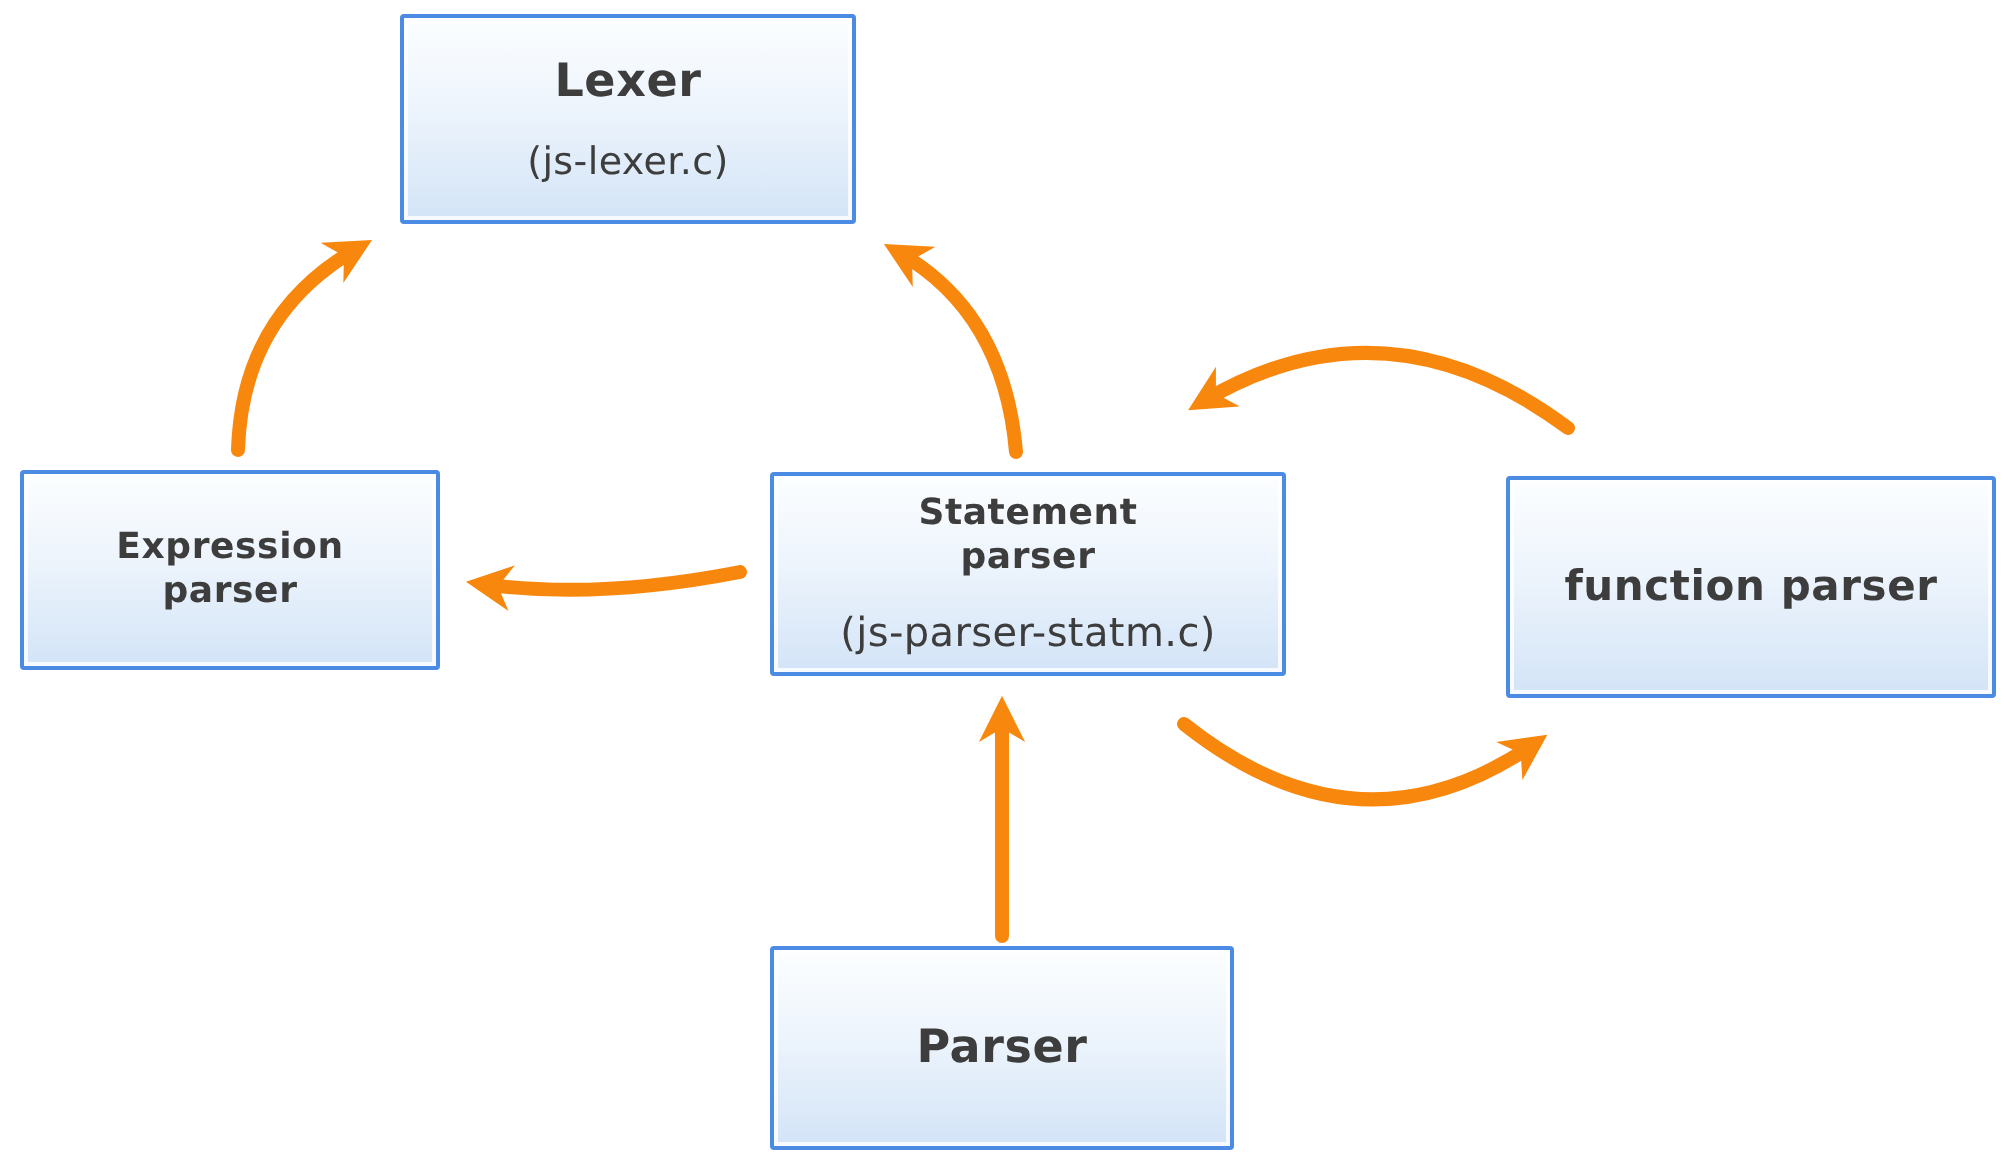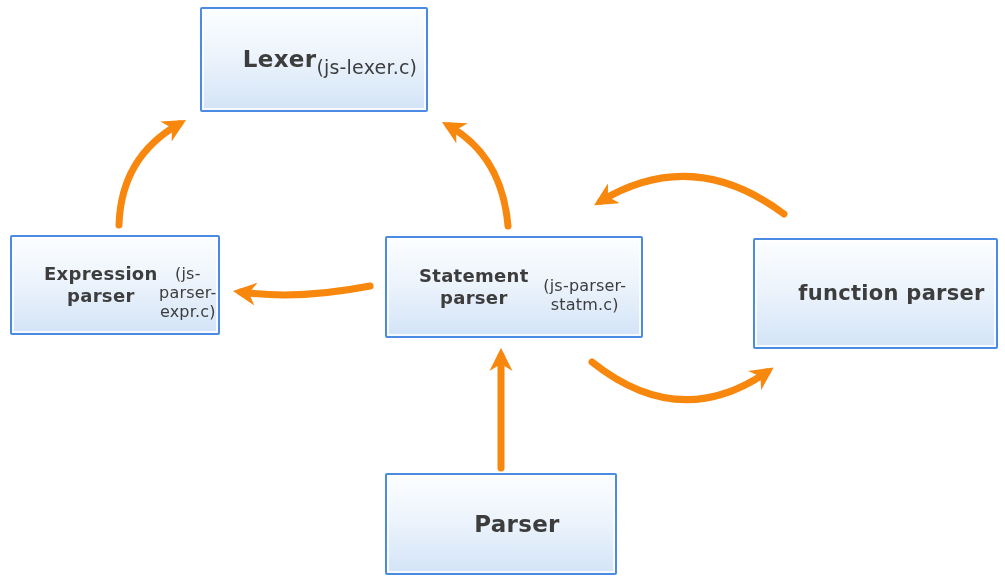--- a/index.html
+++ b/index.html
@@ -31,26 +31,25 @@
     stroke-linecap: round;
   }
   .node {
     position: absolute;
     box-sizing: border-box;
     border: 2px solid #4B8BE4;
     border-radius: 2px;
     background: linear-gradient(180deg, #FCFEFF 0%, #EDF4FC 45%, #D3E4F7 100%);
     box-shadow: inset 0 0 0 2px rgba(255,255,255,0.8);
     display: flex;
-    flex-direction: row;
+    flex-direction: column;
     align-items: center;
     justify-content: center;
     text-align: center;
     color: #3D3D3D;
-    padding-left: 32px;
   }
   .node .title {
     font-weight: bold;
     white-space: pre-line;
     line-height: 1.22;
     letter-spacing: 0.3px;
   }
   .node .subtitle {
     margin-top: 15px;
     letter-spacing: 0.2px;
@@ -59,21 +58,21 @@
   .node-lexer      { left: 200px; top: 7px;   width: 228px; height: 105px; }
   .node-lexer .title    { font-size: 23px; }
   .node-lexer .subtitle { font-size: 19px; }
 
   .node-expression { left: 10px;  top: 235px; width: 210px; height: 100px; }
   .node-expression .title    { font-size: 18px; }
   .node-expression .subtitle { font-size: 16px; }
 
   .node-statement  { left: 385px; top: 236px; width: 258px; height: 102px; }
   .node-statement .title    { font-size: 18px; }
-  .node-statement .subtitle { font-size: 16px; }
+  .node-statement .subtitle { font-size: 20px; }
 
   .node-function   { left: 753px; top: 238px; width: 245px; height: 111px; }
   .node-function .title    { font-size: 21px; }
   .node-function .subtitle { font-size: 16px; }
 
   .node-parser     { left: 385px; top: 473px; width: 232px; height: 102px; }
   .node-parser .title    { font-size: 23px; }
   .node-parser .subtitle { font-size: 17px; }
 </style>
 </head>
@@ -102,21 +101,20 @@
   </svg>
 
   <div class="node node-lexer">
     <div class="title">Lexer</div>
     <div class="subtitle">(js-lexer.c)</div>
   </div>
 
   <div class="node node-expression">
     <div class="title">Expression
 parser</div>
-    <div class="subtitle">(js-parser-expr.c)</div>
   </div>
 
   <div class="node node-statement">
     <div class="title">Statement
 parser</div>
     <div class="subtitle">(js-parser-statm.c)</div>
   </div>
 
   <div class="node node-function">
     <div class="title">function parser</div>

